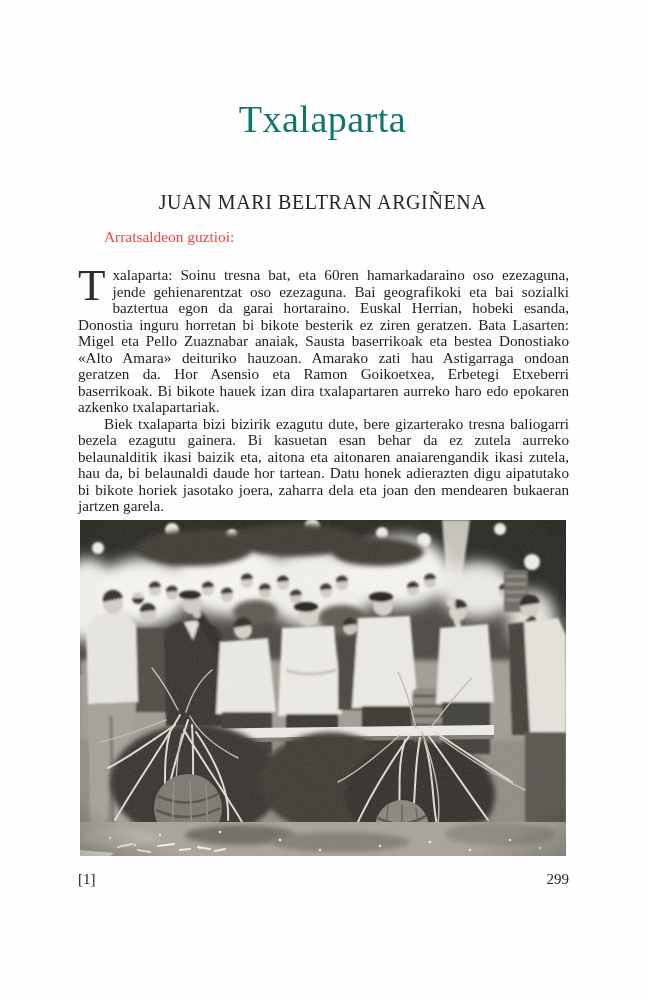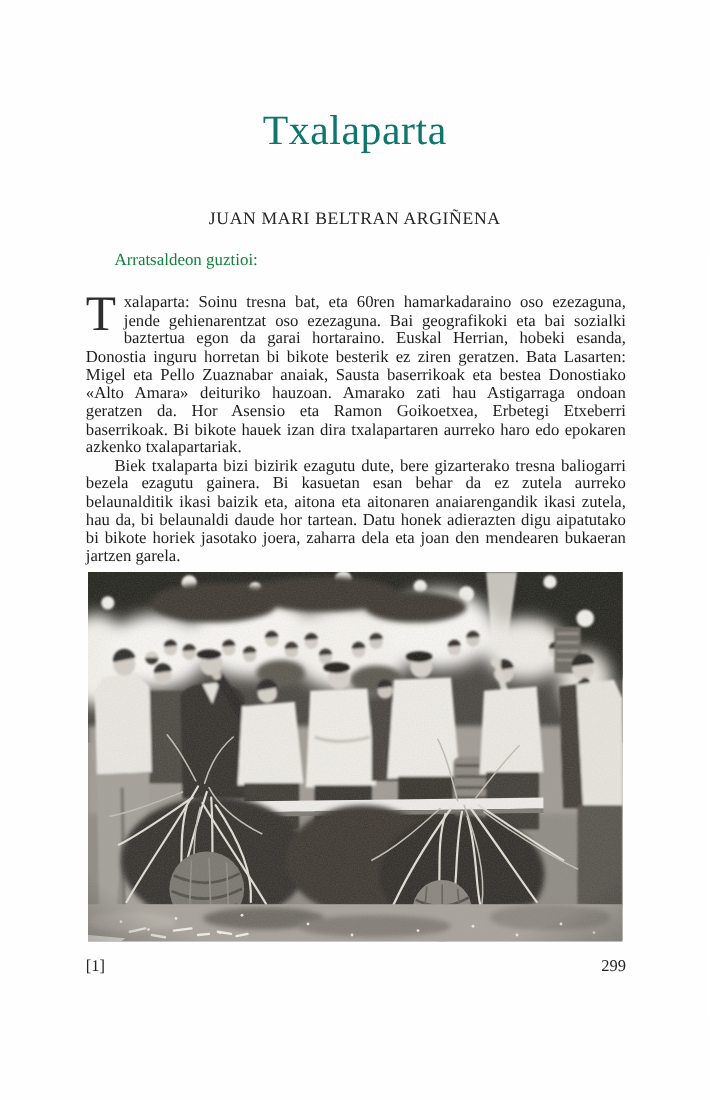--- a/index.html
+++ b/index.html
@@ -13,25 +13,25 @@
     background:#fefefe;color:#1f1f1f;overflow:hidden;
   }
   .title{
     position:absolute;top:97px;left:0;width:100%;
     margin:0;text-align:center;
     font-size:38px;font-weight:normal;letter-spacing:0.5px;color:#0f766e;
   }
   .author{
     position:absolute;top:191px;left:0;width:100%;
     margin:0;text-align:center;
-    font-size:16px;font-weight:normal;letter-spacing:0.6px;color:#262626;
+    font-size:20px;font-weight:normal;letter-spacing:0.6px;color:#262626;
   }
   .salutation{
     position:absolute;top:228px;left:104px;margin:0;
-    font-size:15.4px;color:#15803d;
+    font-size:15.4px;color:#ef4444;
   }
   .bodytext{
     position:absolute;top:267px;left:78px;width:491px;
     font-size:15.2px;line-height:16.5px;text-align:justify;color:#1d1d1d;
   }
   .para{margin:0;}
   .indent{text-indent:26px;font-family:Liberation Serif, serif;}
   .dropcap{
     float:left;font-size:45px;line-height:32px;
     padding:2px 7px 0 0;color:#2e2e2e;

